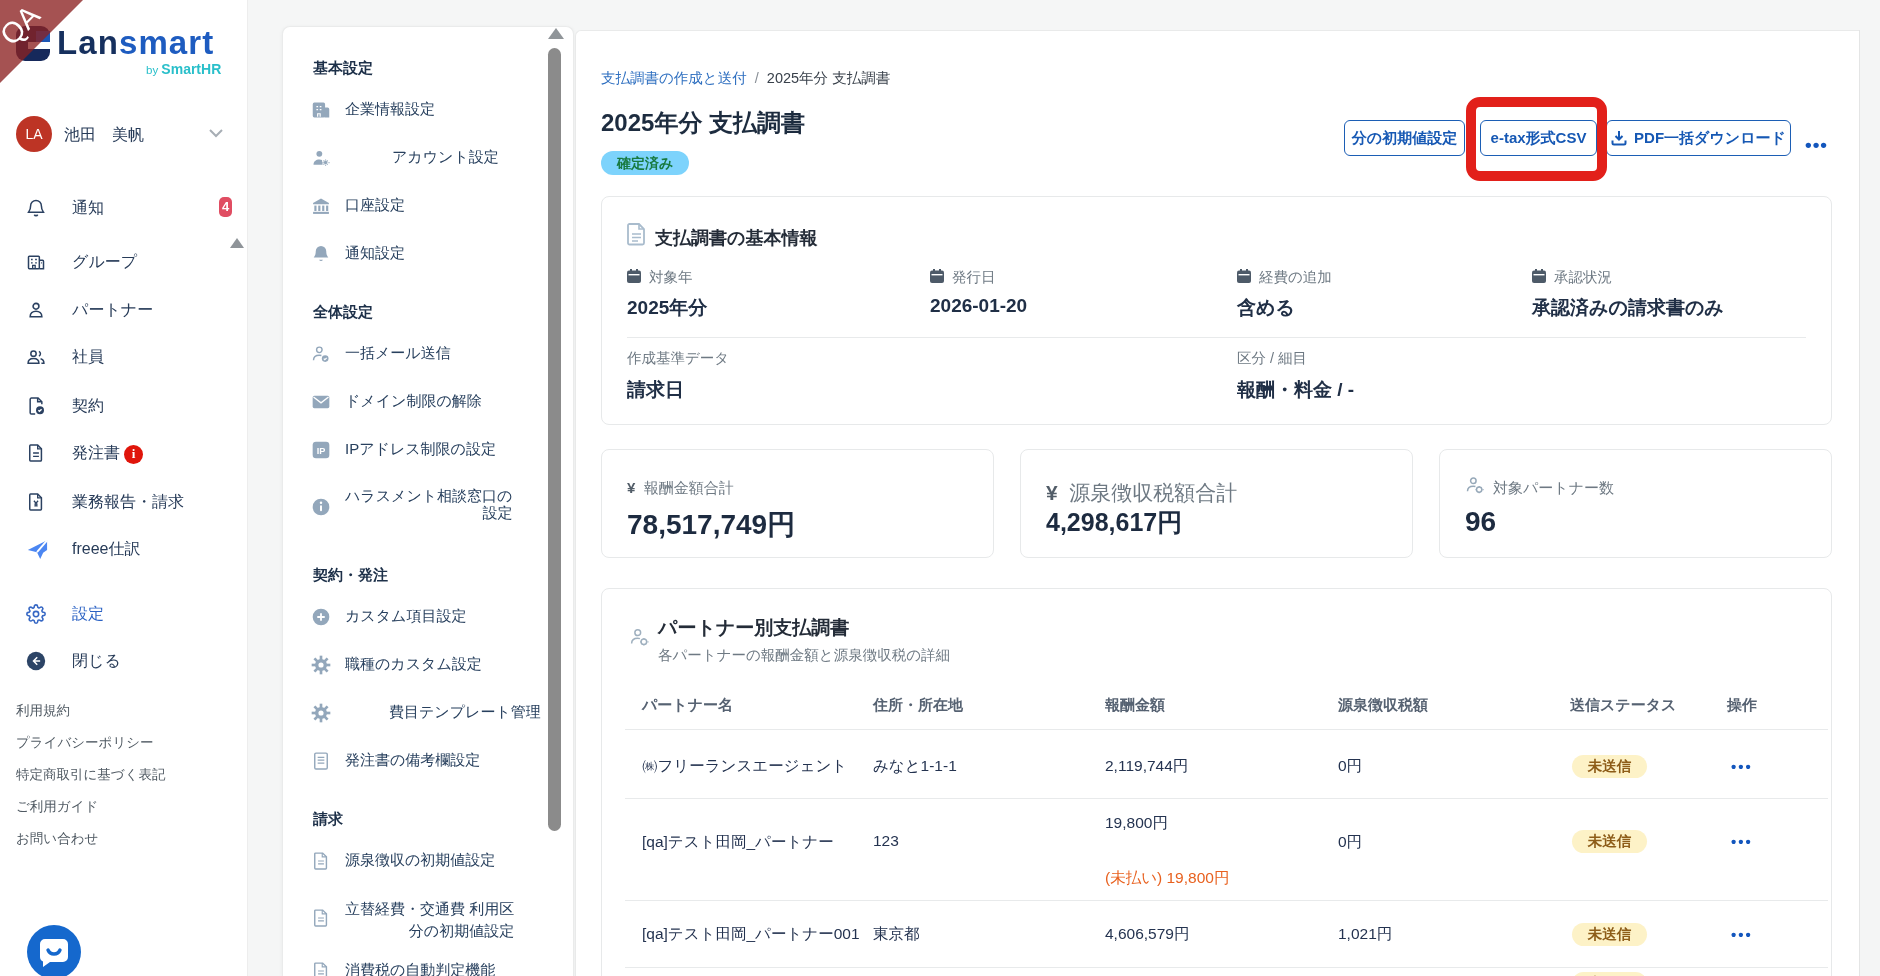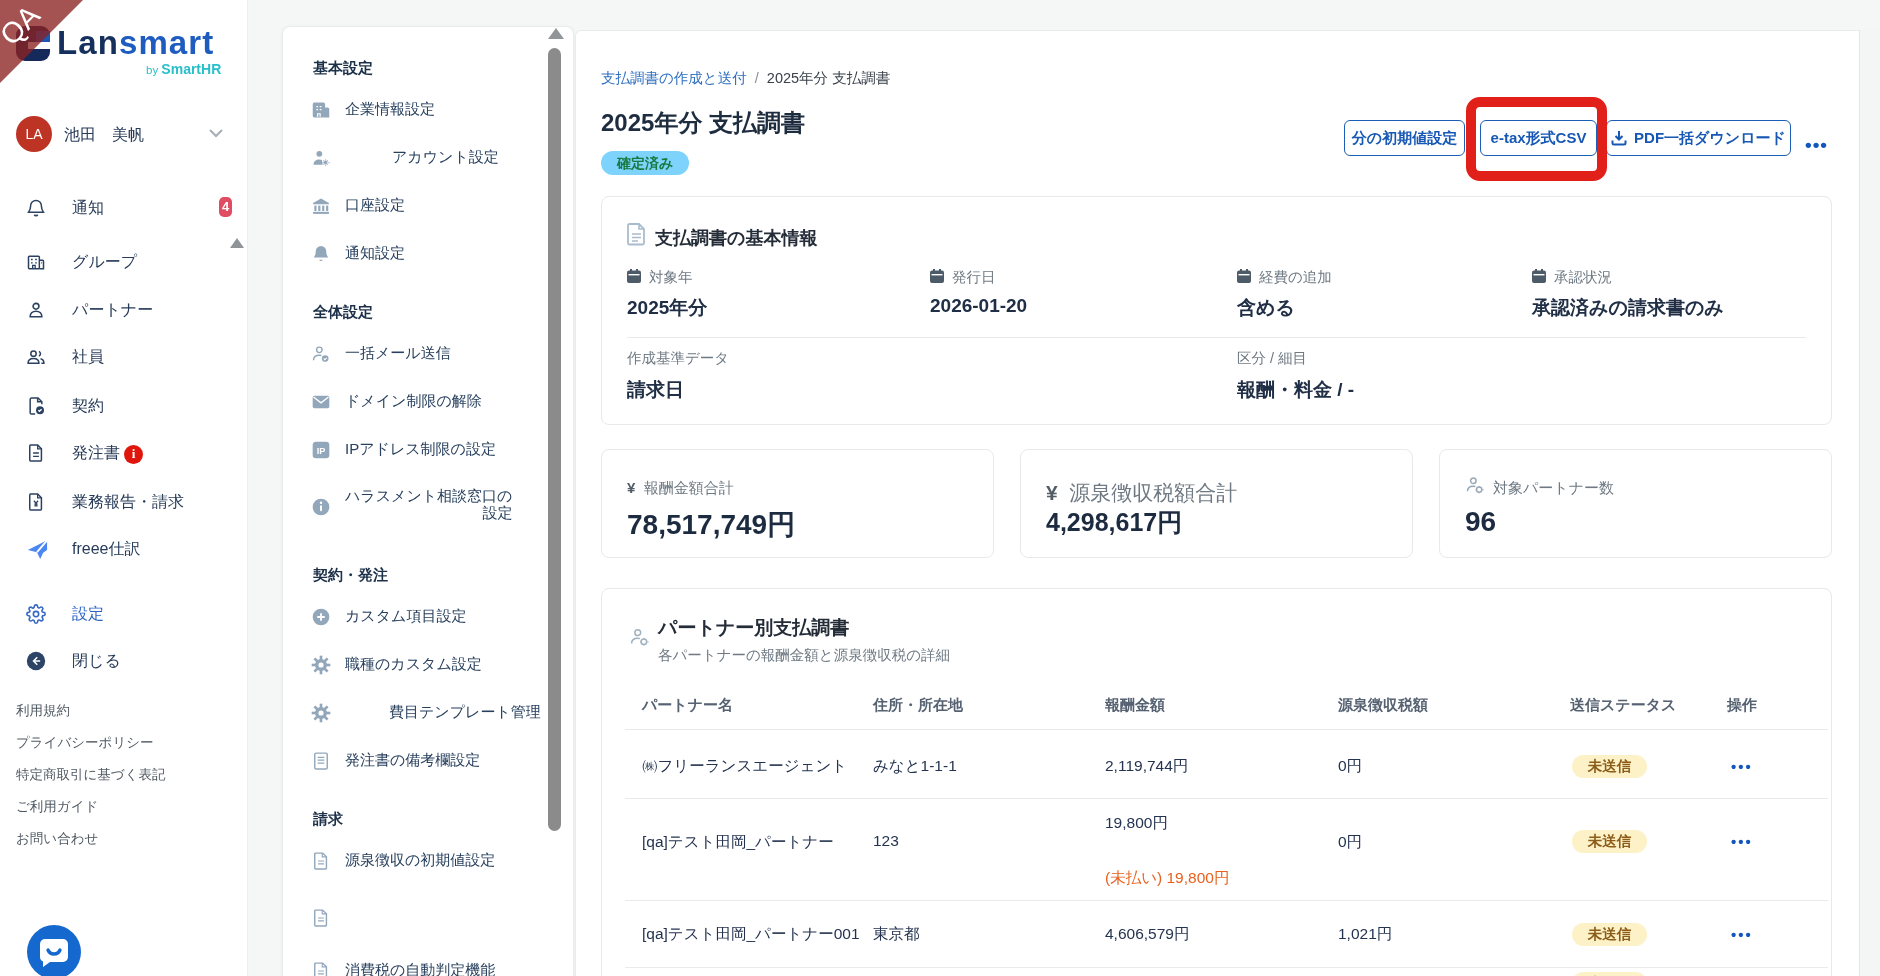--- a/index.html
+++ b/index.html
@@ -256,20 +256,21 @@
   <svg class="sicon" style="top:851px" viewBox="0 0 24 24" fill="none" stroke="#93a7bb" stroke-width="1.7">
       <path d="M18.5 21.5h-13a1 1 0 0 1-1-1v-17a1 1 0 0 1 1-1h8.5l4.5 4.5v13.5a1 1 0 0 1-1 1z"></path>
       <path d="M13.5 2.5V7h4.7M8.5 12h7M8.5 15.5h7" stroke-width="1.4"></path>
     </svg>
   <div class="sitem" style="top:851px;">源泉徴収の初期値設定</div>
 
   <svg class="sicon" style="top:908px" viewBox="0 0 24 24" fill="none" stroke="#93a7bb" stroke-width="1.7">
       <path d="M18.5 21.5h-13a1 1 0 0 1-1-1v-17a1 1 0 0 1 1-1h8.5l4.5 4.5v13.5a1 1 0 0 1-1 1z"></path>
       <path d="M13.5 2.5V7h4.7M8.5 12h7M8.5 15.5h7" stroke-width="1.4"></path>
     </svg>
+  <div class="sitem" style="top:898px;line-height:22px;">立替経費・交通費 利用区<br>分の初期値設定</div>
 
   <svg class="sicon" style="top:961px" viewBox="0 0 24 24" fill="none" stroke="#93a7bb" stroke-width="1.7">
       <path d="M18.5 21.5h-13a1 1 0 0 1-1-1v-17a1 1 0 0 1 1-1h8.5l4.5 4.5v13.5a1 1 0 0 1-1 1z"></path>
       <path d="M13.5 2.5V7h4.7M8.5 12h7M8.5 15.5h7" stroke-width="1.4"></path>
     </svg>
   <div class="sitem" style="top:961px;">消費税の自動判定機能</div>
 </div>
 
 <svg class="abs" style="left:548px;top:28px" width="16" height="11">
     <polygon points="8,0 16,11 0,11" fill="#909599"></polygon>

